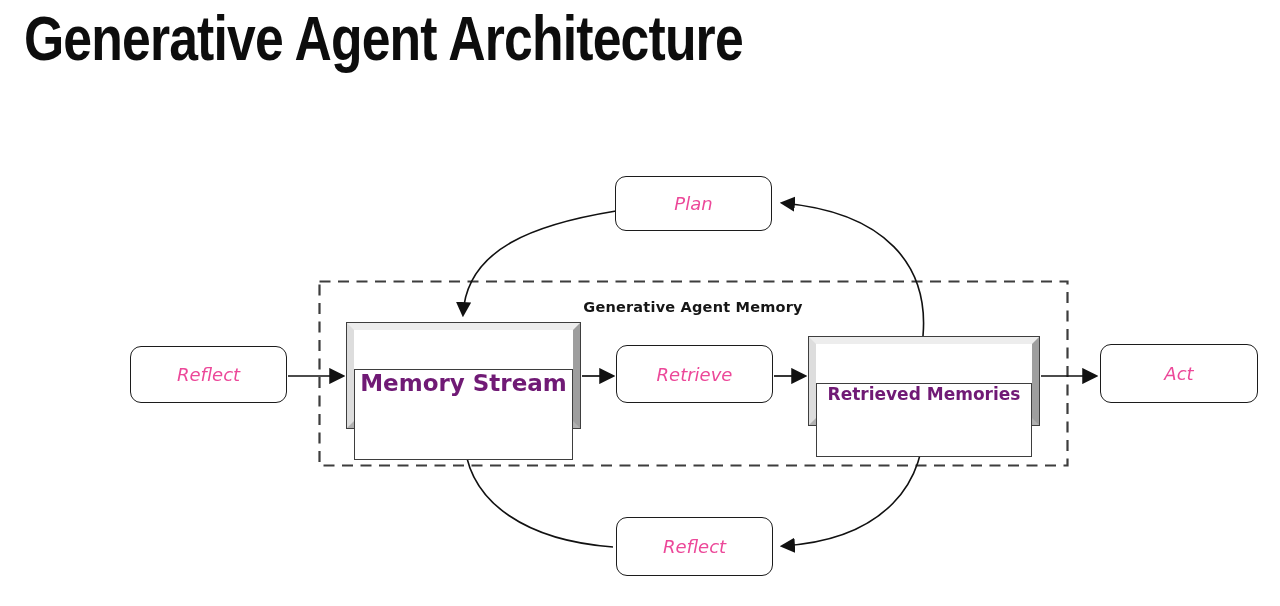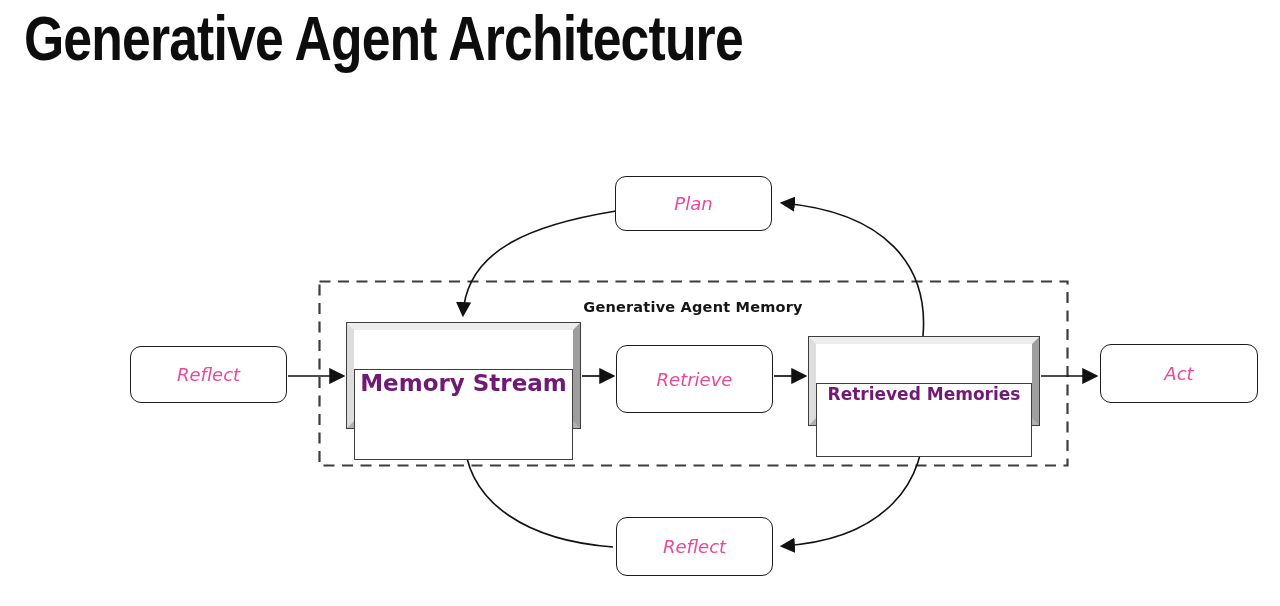--- a/index.html
+++ b/index.html
@@ -47,21 +47,21 @@
     background: #ffffff;
     display: flex;
     align-items: center;
     justify-content: center;
     font-style: italic;
     font-size: 18px;
     color: #ec4899;
   }
   #n-perceive  { left: 130px;  top: 346px; width: 157px; height: 57px; }
   #n-plan      { left: 615px;  top: 176px; width: 157px; height: 55px; }
-  #n-retrieve  { left: 616px;  top: 345px; width: 157px; height: 68px; }
+  #n-retrieve  { left: 616px;  top: 345px; width: 157px; height: 58px; }
   #n-act       { left: 1100px; top: 344px; width: 158px; height: 59px; }
   #n-reflect   { left: 616px;  top: 517px; width: 157px; height: 59px; }
   
   .fnode {
     position: absolute;
     box-sizing: border-box;
     border: 1px solid #3e3e3e;
     background: #ffffff;
   }
   .fband {

